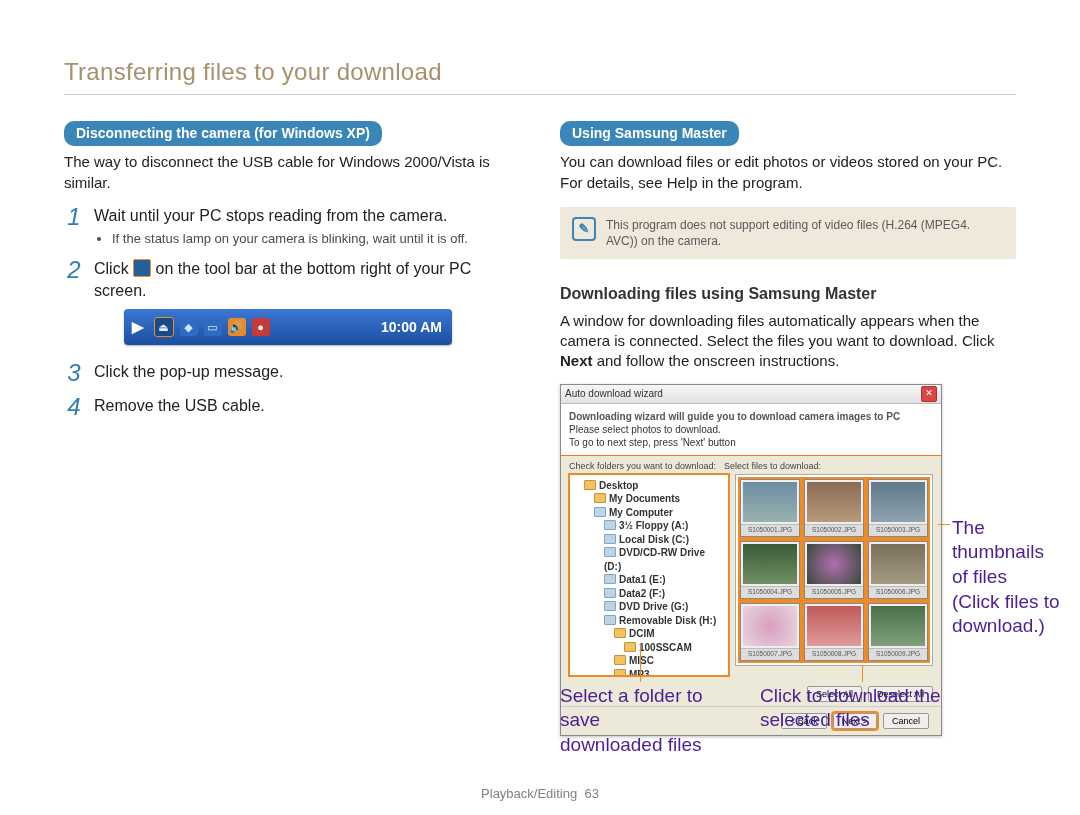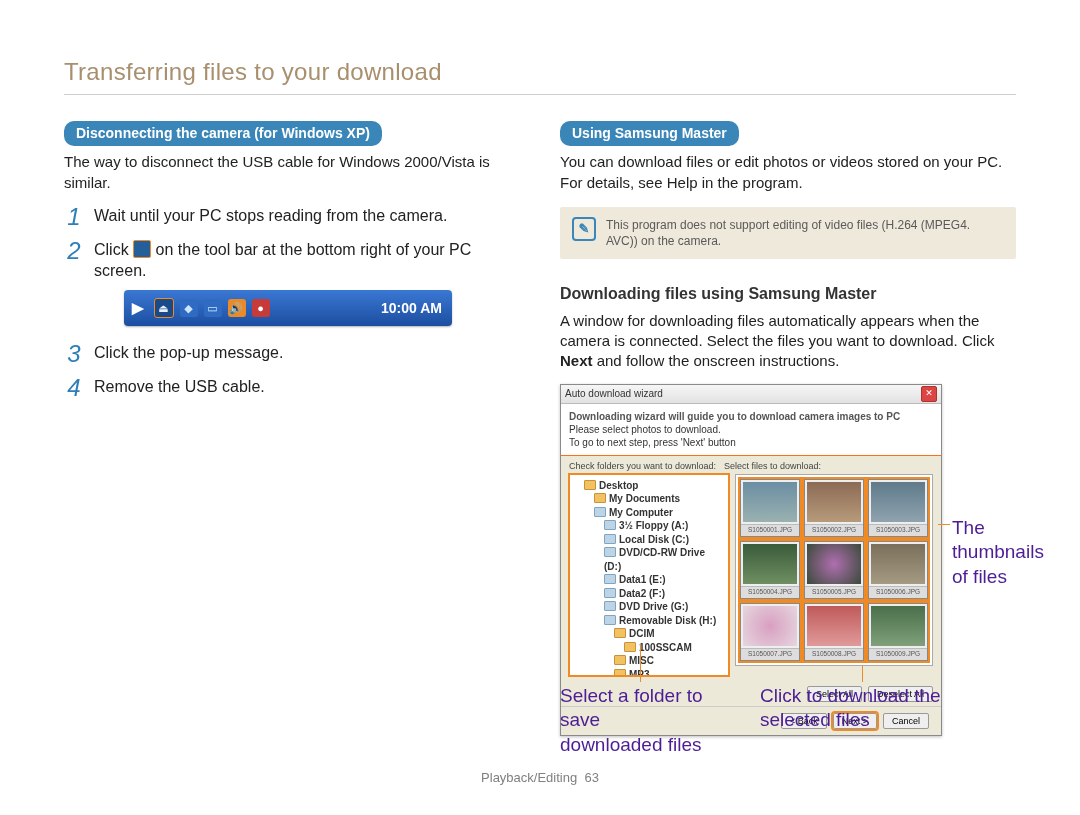--- a/index.html
+++ b/index.html
@@ -278,21 +278,21 @@
     font-size: 19px;
     color: #4c1d95;
     line-height: 1.3;
   }
   .callout-line {
     position: absolute;
     background: var(--orange);
   }
   .footer {
     position: absolute;
-    bottom: 28px;
+    bottom: 12px;
     left: 0;
     width: 1080px;
     text-align: center;
     color: var(--footer);
     font-size: 13px;
   }
 </style>
 </head>
 <body>
 
@@ -303,20 +303,23 @@
 
   <div class="col">
     <div class="pill">Disconnecting the camera (for Windows XP)</div>
     <p class="body-text">The way to disconnect the USB cable for Windows 2000/Vista is similar.</p>
 
     <ol class="steps">
       <li class="step">
         <div class="step-num">1</div>
         <div class="step-body">
           <div class="step-main">Wait until your PC stops reading from the camera.</div>
+          <ul class="bullet-sub">
+              <li>If the status lamp on your camera is blinking, wait until it is off.</li>
+            </ul>
         </div>
       </li>
 
       <li class="step">
         <div class="step-num">2</div>
         <div class="step-body">
           <div class="step-main">
             <span>Click </span><span class="inline-icon"></span><span> on the tool bar at the bottom right of your PC screen.</span>
           </div>
 
@@ -457,20 +460,21 @@
         </div>
         <div class="bottom-btns">
           <button class="wbtn">&lt; Back</button>
           <button class="wbtn next-hi">Next &gt;</button>
           <button class="wbtn">Cancel</button>
         </div>
       </div>
 
       <div class="callout" style="left:392px; top:132px; width:110px;">
         <div>The thumbnails of files</div>
+        <div>(Click files to download.)</div>
       </div>
       <div class="callout-line" style="left:378px; top:140px; width:12px; height:1px;"></div>
 
       <div class="callout" style="left:0px; top:300px; width:170px;">
         <div>Select a folder to save</div>
         <div>downloaded files</div>
       </div>
       <div class="callout-line" style="left:80px; top:260px; width:1px; height:38px;"></div>
 
       <div class="callout" style="left:200px; top:300px; width:250px;">

